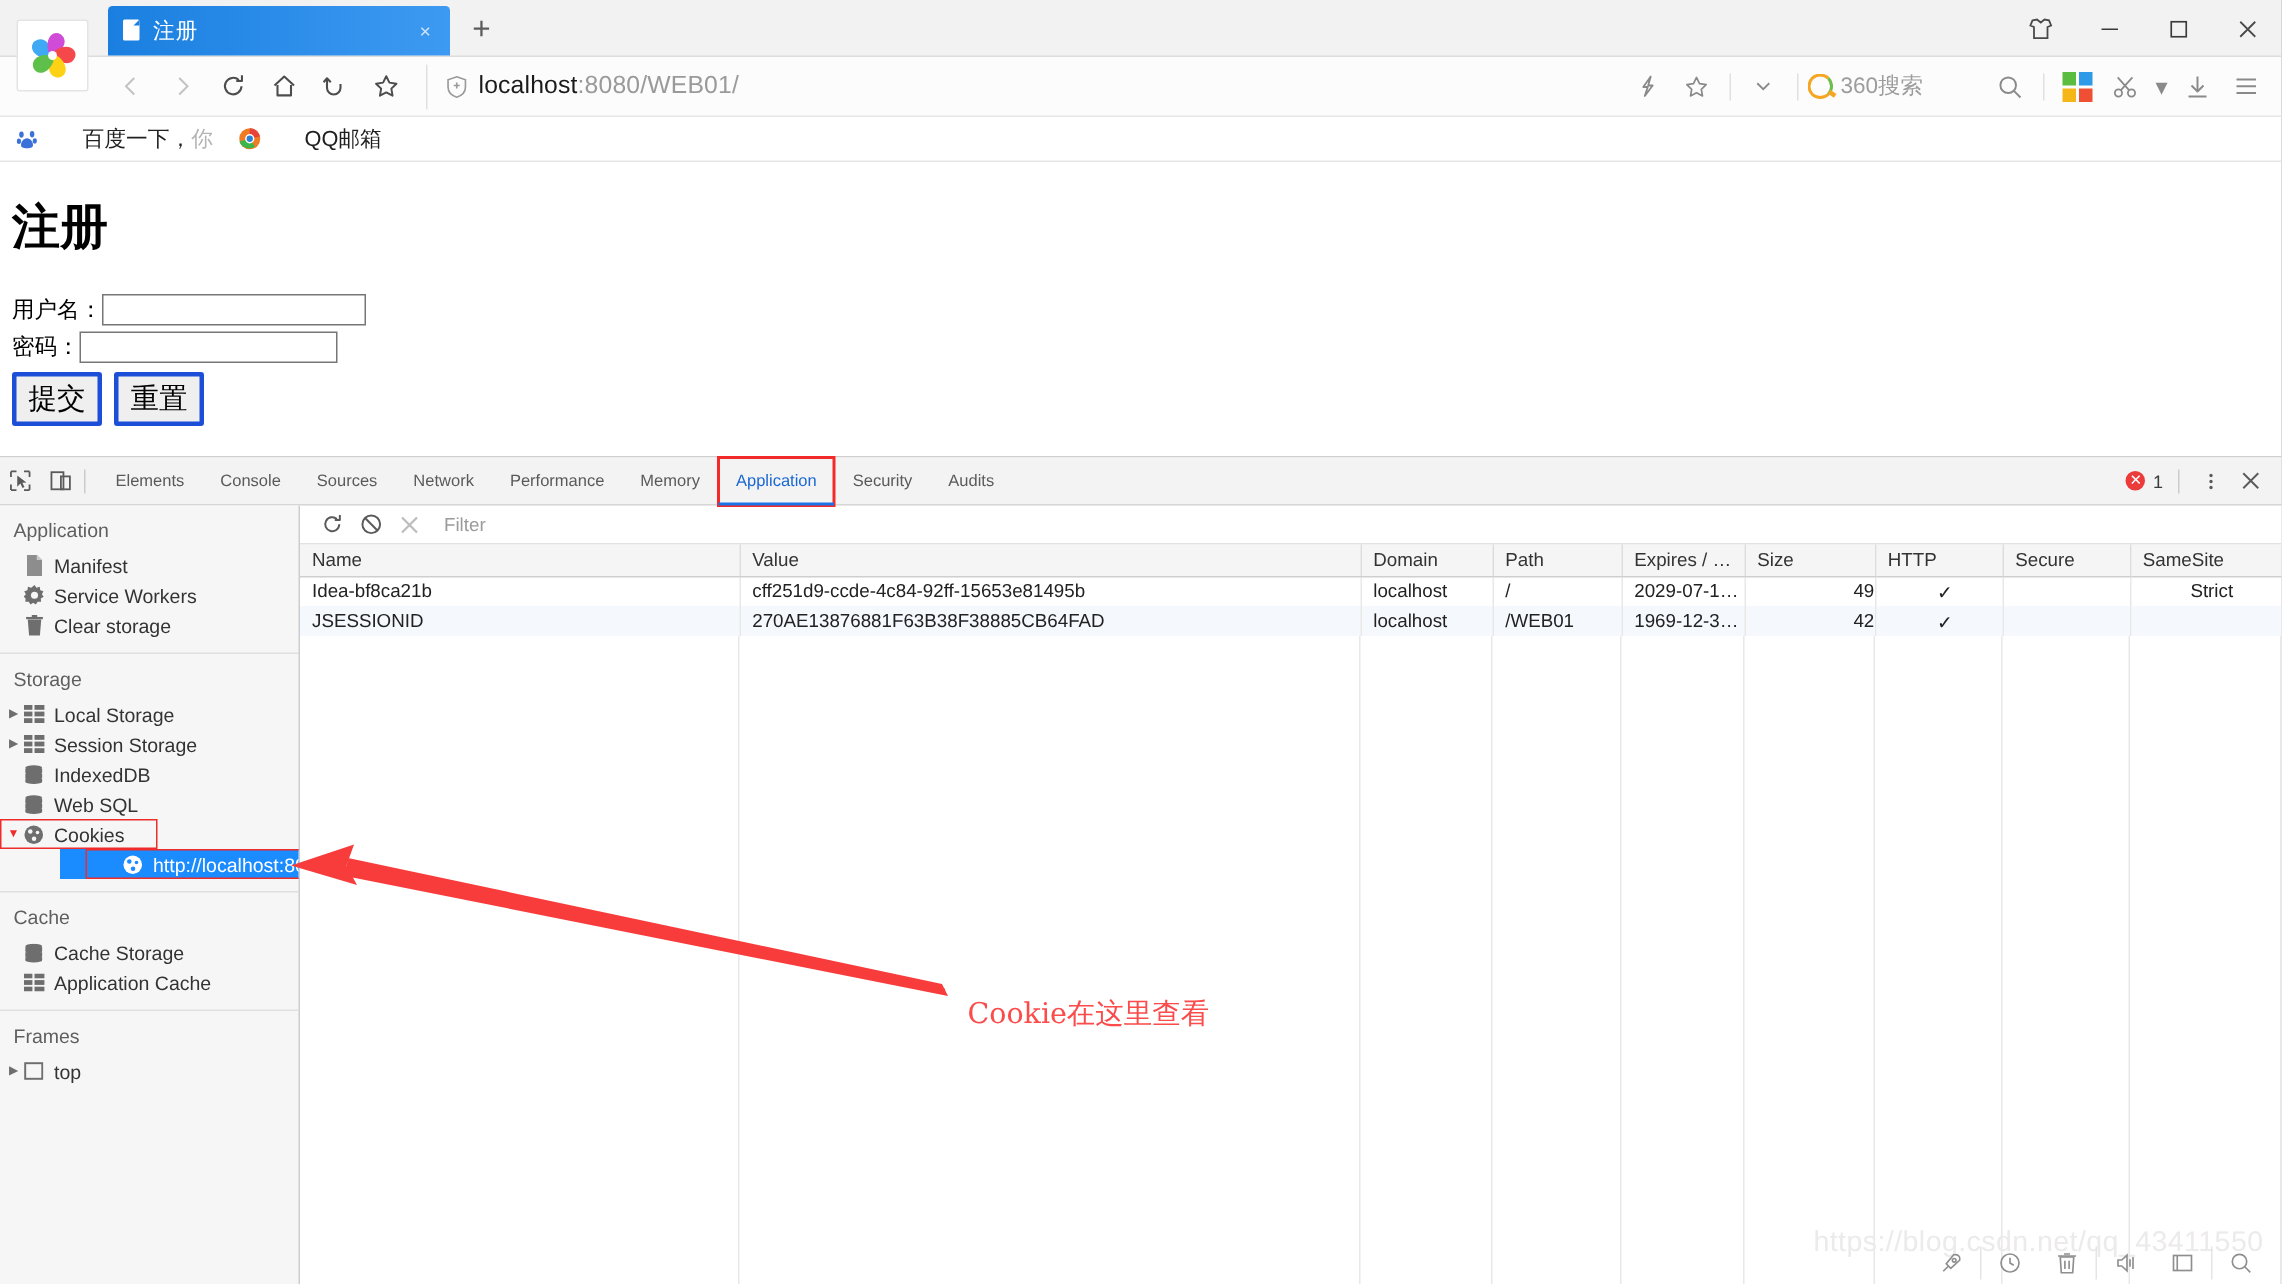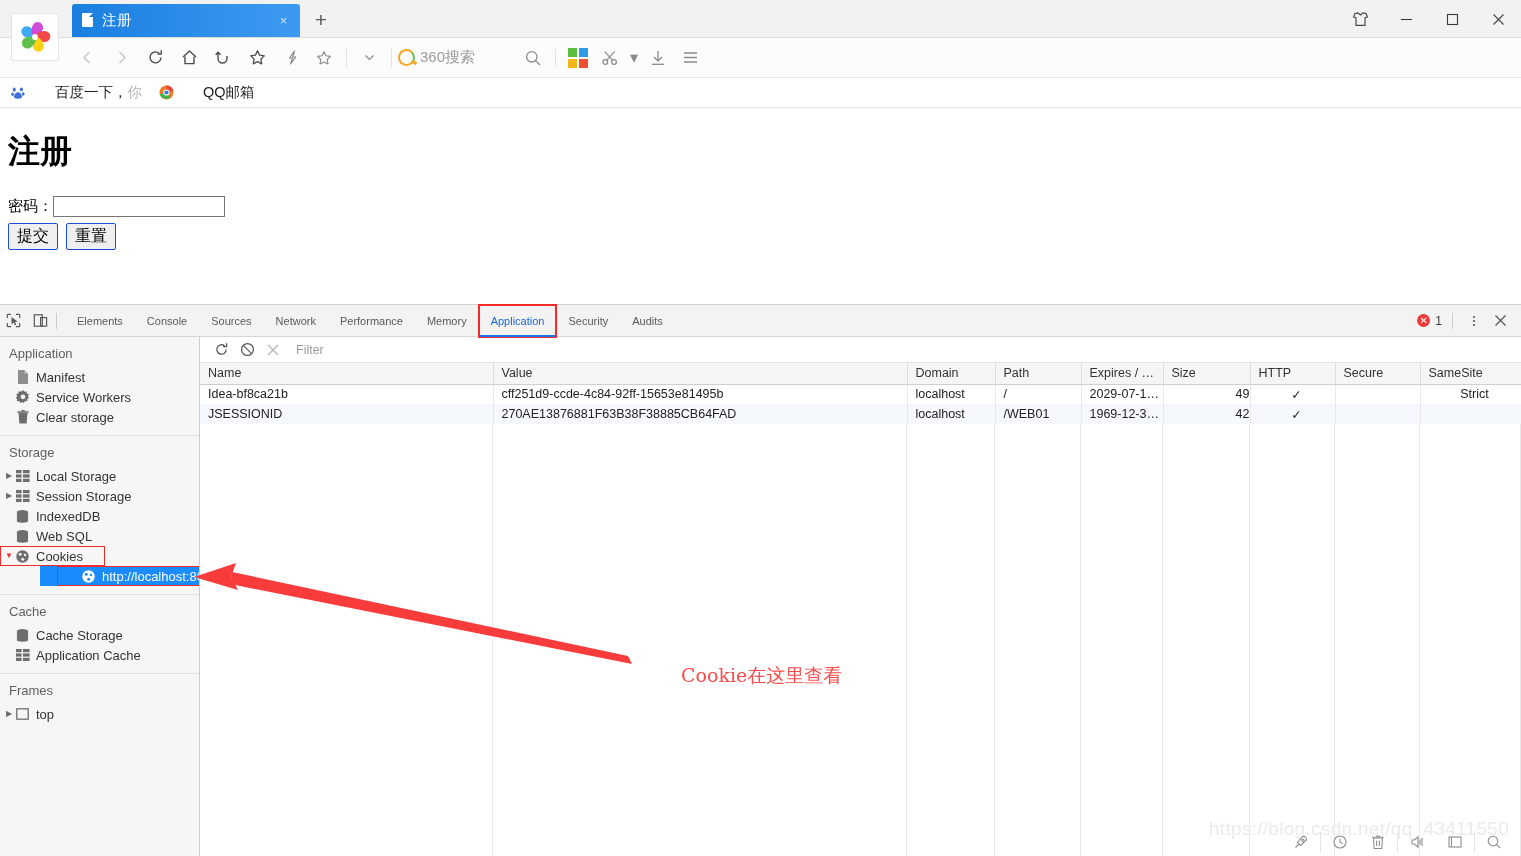--- a/index.html
+++ b/index.html
@@ -120,22 +120,22 @@
   .form-row label { font-family:"DejaVu Sans", sans-serif; }
   .form-row input {
     font-family:"Liberation Sans", sans-serif; font-size:13px;
     border:1px solid #767676; height:21px; padding:1px 2px; background:#fff;
     outline:none;
   }
   #f-user { width:176px; }
   #f-pass { width:172px; }
   .btn-row { margin-top:6px; display:flex; gap:8px; }
   .page-btn {
-    font-family:"DejaVu Sans", sans-serif; font-size:16px;
-    background:#efefef; border:1px solid #1d4ed8; border-radius:2px;
+    font-family:"DejaVu Sans", sans-serif; font-size:19px;
+    background:#efefef; border:3px solid #1d4ed8; border-radius:2px;
     padding:2px 8px; cursor:pointer; color:#000;
   }
 
   
   .devtools {
     position:absolute; left:0; bottom:0; width:1521px; height:552px;
     background:#fff; border-top:1px solid #cfcfcf;
     font-family:"Liberation Sans", sans-serif;
     display:flex; flex-direction:column;
   }
@@ -232,21 +232,21 @@
   td.num, th.num { text-align:right; padding-right:8px; }
   td.ctr { text-align:center; padding-left:0; }
   th.ctr { text-align:left; }
   .grid-fill { flex:1; position:relative; background:#fff; }
   .grid-cols { position:absolute; inset:0; display:flex; pointer-events:none; }
   .grid-cols div { border-right:1px solid #e8e8e8; height:100%; }
 
   
   .anno { position:absolute; inset:0; pointer-events:none; z-index:40; }
   .anno-text {
-    position:absolute; left:681px; top:663px; color:#fb4b4b; font-size:19px;
+    position:absolute; left:645px; top:663px; color:#fb4b4b; font-size:19px;
     font-family:"DejaVu Serif", serif; white-space:nowrap;
   }
 
   .watermark {
     position:absolute; right:12px; bottom:16px; color:#eceaea; font-size:19px;
     font-family:"Liberation Sans", sans-serif; white-space:nowrap; z-index:2;
     letter-spacing:.3px;
   }
   .bottom-icons {
     position:absolute; right:8px; bottom:2px; display:flex; align-items:center;
@@ -338,20 +338,29 @@
         <path d="M4 5 L4 10.5 A4.5 4.5 0 0 0 13 10.5 L13 8"></path>
           <path d="M1.7 6.8 L4 4.2 L6.5 6.8" stroke-linejoin="round"></path>
       </svg>
     </div>
     <div class="navbtn">
       <svg width="19" height="19" viewBox="0 0 19 19" fill="none" stroke="currentColor" stroke-width="1.3" stroke-linejoin="round">
         <path d="M9.5 2.8 L11.6 7.1 L16.3 7.8 L12.9 11.1 L13.7 15.8 L9.5 13.6 L5.3 15.8 L6.1 11.1 L2.7 7.8 L7.4 7.1 Z"></path>
       </svg>
     </div>
 
+    <div class="addrwrap">
+      <span class="shield">
+        <svg width="15" height="16" viewBox="0 0 15 16" fill="none" stroke="#9a9a9a" stroke-width="1.1">
+          <path d="M7.5 1.2 L13.3 3.2 V8 C13.3 11.5 10.6 13.8 7.5 14.8 C4.4 13.8 1.7 11.5 1.7 8 V3.2 Z"></path>
+          <path d="M7.5 5 V9 M5.5 7 H9.5"></path>
+        </svg>
+      </span>
+      <span class="url"><span class="host">localhost</span><span>:8080/WEB01/</span></span>
+    </div>
 
     <div class="tb-right">
       <div class="tb-icon">
         <svg width="17" height="17" viewBox="0 0 17 17" fill="none" stroke="currentColor" stroke-width="1.2" stroke-linejoin="round">
           <path d="M10.5 2 L5.5 9 L8.5 9 L6.5 15 L11.8 8 L8.8 8 Z"></path>
         </svg>
       </div>
       <div class="tb-icon">
         <svg width="18" height="18" viewBox="0 0 19 19" fill="none" stroke="currentColor" stroke-width="1.2" stroke-linejoin="round">
           <path d="M9.5 2.8 L11.6 7.1 L16.3 7.8 L12.9 11.1 L13.7 15.8 L9.5 13.6 L5.3 15.8 L6.1 11.1 L2.7 7.8 L7.4 7.1 Z"></path>
@@ -428,20 +437,24 @@
           <circle cx="7.5" cy="7.5" r="2.1" fill="#2b7fd4"></circle>
         </svg>
       </span>
       <span class="bm-label">QQ邮箱</span>
     </div>
   </div>
 
   <div class="viewport">
     <h1 class="page-h1">注册</h1>
 
+    <div class="form-row">
+      <label>用户名：</label>
+      <input id="f-user" type="text" placeholder="" style="">
+    </div>
     <div class="form-row">
       <label>密码：</label>
       <input id="f-pass" type="text" placeholder="" style="">
     </div>
     <div class="btn-row">
       <button class="page-btn">提交</button>
       <button class="page-btn">重置</button>
     </div>
   </div>
 

